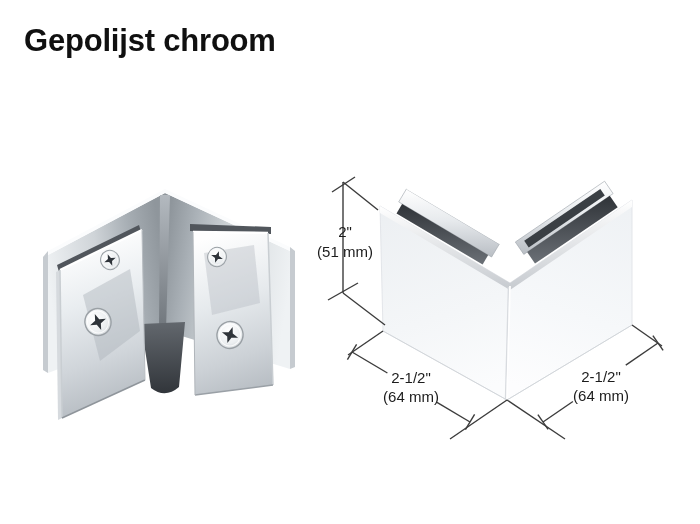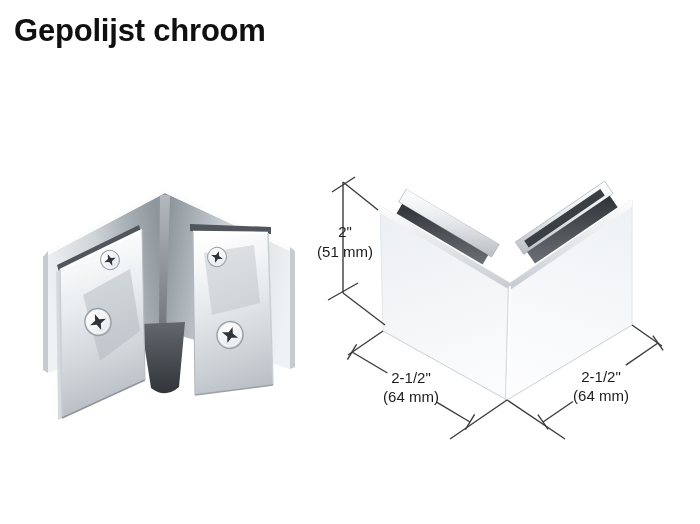--- a/index.html
+++ b/index.html
@@ -1,18 +1,18 @@
 <!DOCTYPE html>
 <html><head>
 <meta charset="utf-8">
 <style>
   html,body{margin:0;padding:0;background:#ffffff;}
   body{width:700px;height:524px;position:relative;overflow:hidden;
        font-family:"Liberation Sans","DejaVu Sans",sans-serif;}
-  .page-title{position:absolute;left:14px;top:13px;margin:0;
+  .page-title{position:absolute;left:14px;top:13px;margin:10px;
        font-size:31px;font-weight:700;letter-spacing:-0.2px;color:#101010;
        font-family:"Liberation Sans","DejaVu Sans",sans-serif;}
   .photo-wrap{position:absolute;left:28px;top:183px;width:290px;height:240px;}
   .diagram-wrap{position:absolute;left:315px;top:152px;width:379px;height:300px;}
   svg{display:block;}
   .dim-line{stroke:#3c3c3c;stroke-width:1.4;fill:none;}
   .dim-text{font-family:"Liberation Sans","DejaVu Sans",sans-serif;
             font-size:15px;fill:#1c1c1c;}
 </style>
 </head>

